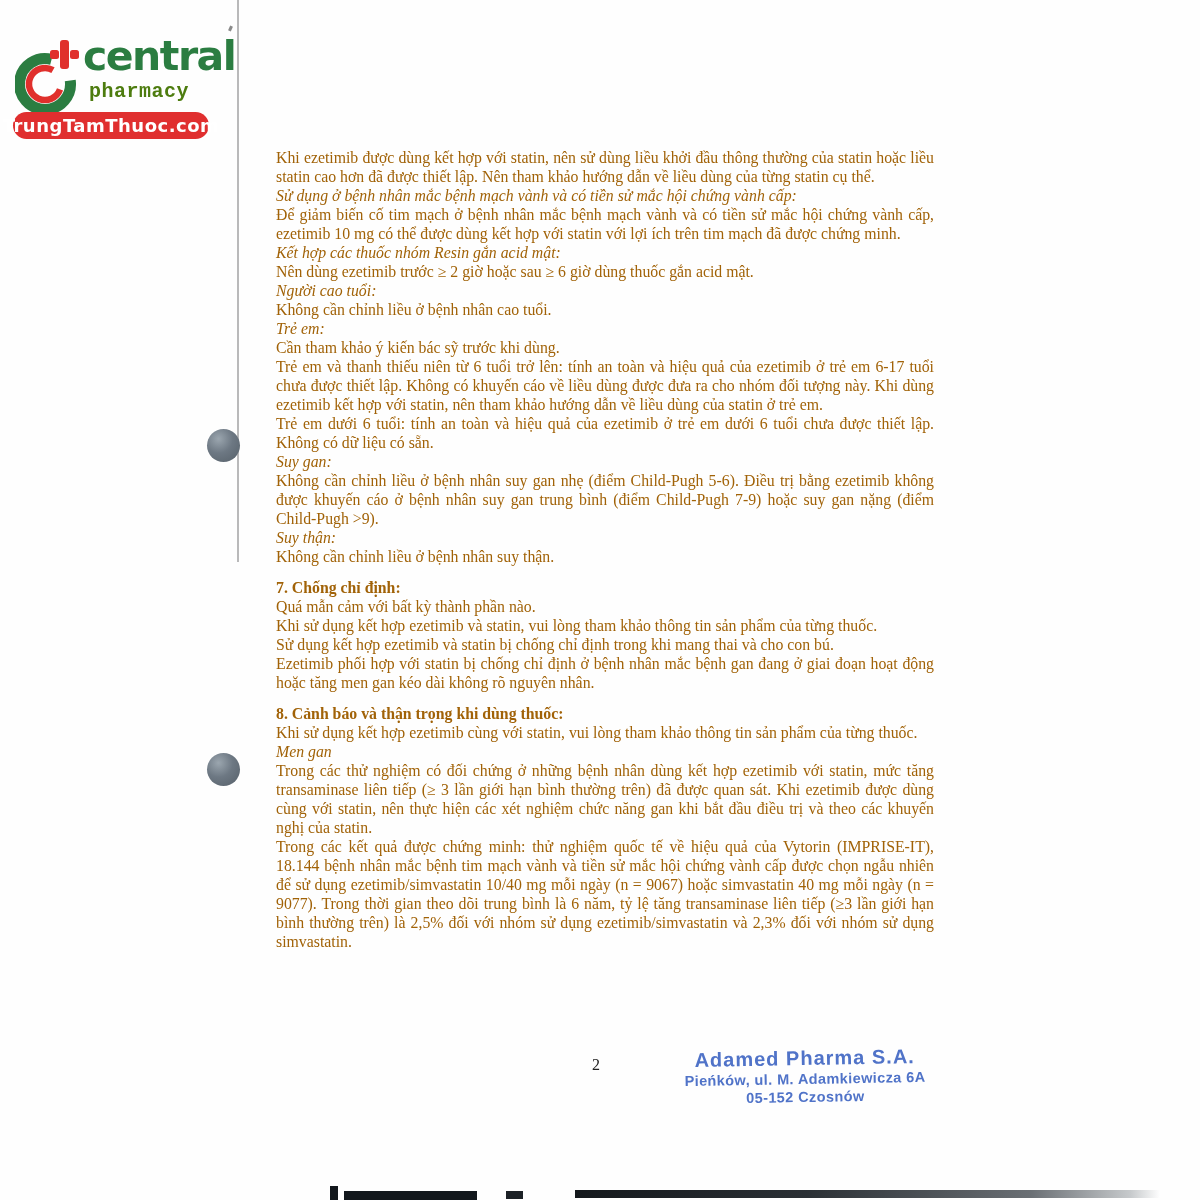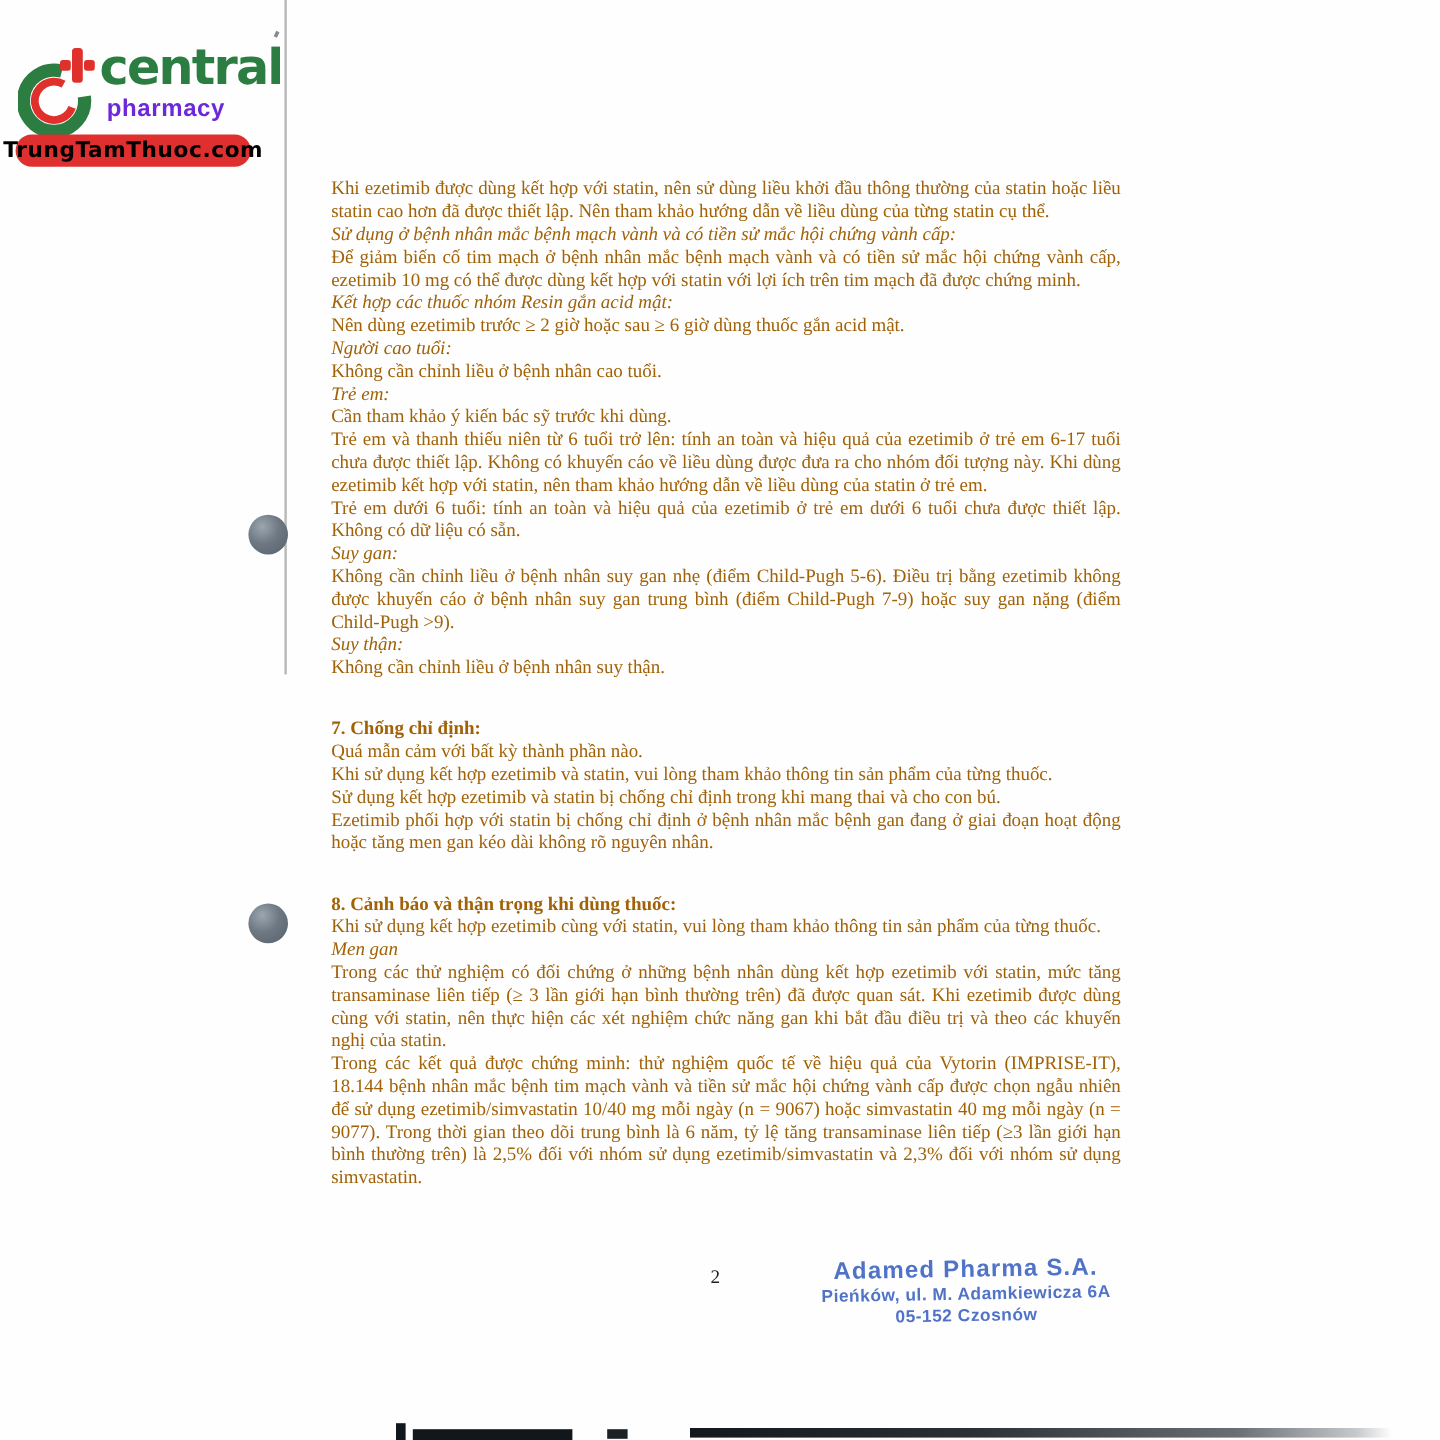--- a/index.html
+++ b/index.html
@@ -16,29 +16,29 @@
   .logo{position:absolute;left:13px;top:28px;width:200px;height:112px;}
   .logo-mark{position:absolute;left:2px;top:12px;width:66px;height:74px;}
   .logo-word{
     position:absolute;left:70px;top:8px;
     font-family:"DejaVu Sans","Liberation Sans",sans-serif;
     font-weight:700;font-size:41px;line-height:41px;
     color:#2b7d41;letter-spacing:-1.5px;
   }
   .logo-sub{
     position:absolute;left:76px;top:52px;
-    font-family:Liberation Sans, sans-serif;
-    font-weight:700;font-size:20px;color:#6d28d9;letter-spacing:.5px;
+    font-family:Liberation Mono, monospace;
+    font-weight:700;font-size:20px;color:#4d7c0f;letter-spacing:.5px;
   }
   .logo-pill{
     position:absolute;left:0px;top:84px;width:196px;height:27px;
     background:#e02f2f;border-radius:14px;
     display:flex;align-items:center;justify-content:center;
     font-family:"DejaVu Sans","Liberation Sans",sans-serif;
-    font-weight:700;font-size:18px;color:#000000;letter-spacing:.5px;
+    font-weight:700;font-size:18px;color:#ffffff;letter-spacing:.5px;
   }
 
   
   .vline{position:absolute;left:237px;top:0;width:2px;height:562px;background:rgba(115,115,118,.5);}
   .speck{position:absolute;left:229px;top:26px;width:3px;height:5px;background:#8a8a8a;transform:rotate(25deg);}
   .punch{position:absolute;width:33px;height:33px;border-radius:50%;
     background:radial-gradient(circle at 35% 30%, #9ba6af 0%, #6d7883 45%, #566069 100%);}
   .punch1{left:207px;top:429px;}
   .punch2{left:207px;top:753px;}
   .bbar{position:absolute;background:#12171c;}
@@ -48,21 +48,21 @@
   .bbar-c{left:575px;top:1190px;width:585px;height:8px;
     background:linear-gradient(to right,#14181c 0%,#2b3035 40%,#6a6f74 78%,#c7cacc 95%,rgba(255,255,255,0) 100%);}
 
   
   .doc{
     position:absolute;left:276px;top:148px;width:658px;
     font-size:15.8px;line-height:19px;color:#a16207;
   }
   .doc p{margin:0;text-align:justify;}
   .doc p.it{font-style:italic;text-align:left;}
-  .doc p.sec{font-weight:bold;margin-top:32px;text-align:left;}
+  .doc p.sec{font-weight:bold;margin-top:12px;text-align:left;}
 
   
   .page-num{position:absolute;left:592px;top:1056px;font-size:16px;color:#222;}
   .stamp{
     position:absolute;left:655px;top:1046px;width:300px;
     text-align:center;color:#4268c4;opacity:.92;
     font-family:"Liberation Sans","DejaVu Sans",sans-serif;
     transform:rotate(-1deg);
   }
   .stamp .s1{font-size:20px;font-weight:700;letter-spacing:1px;line-height:24px;}

